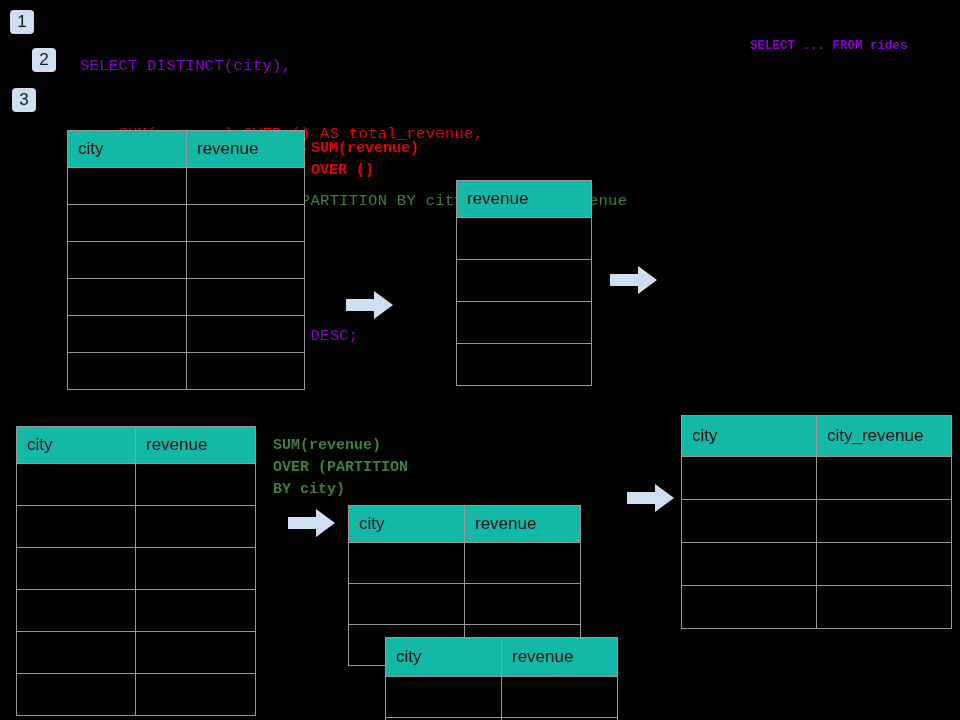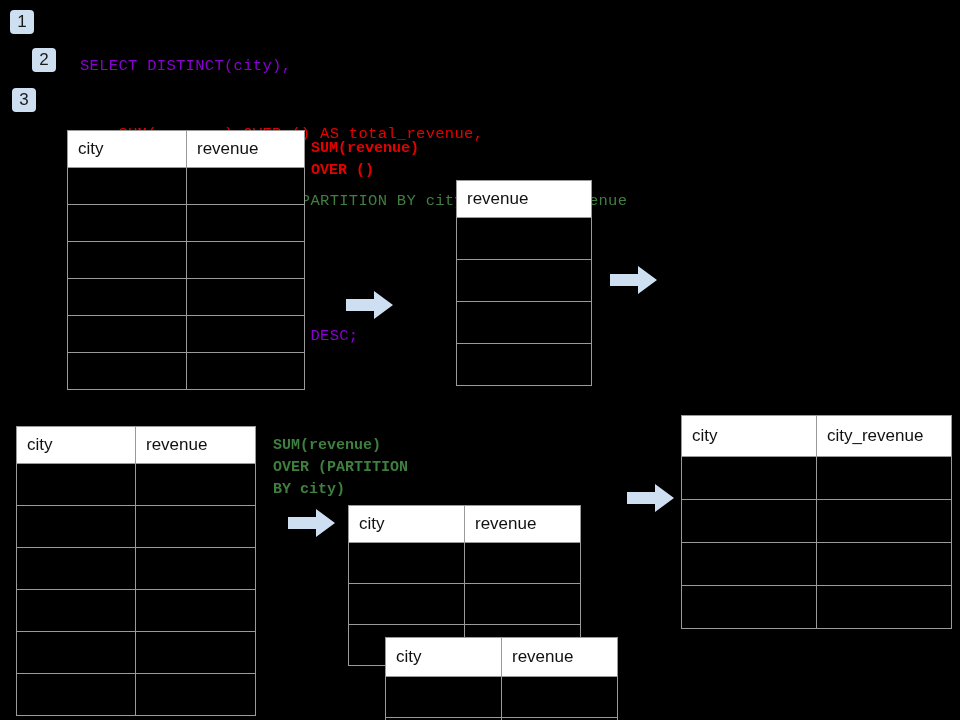--- a/index.html
+++ b/index.html
@@ -76,21 +76,21 @@
     table-layout: fixed;
   }
   .tbl td {
     border: 1px solid #9a9a9a;
     background: #000000;
     padding: 0;
     height: 36px;
   }
   .tbl th {
     border: 1px solid #9a9a9a;
-    background: #ffffff;
+    background: #14b8a6;
     color: #111111;
     font-family: "Liberation Sans", sans-serif;
     font-size: 17px;
     font-weight: normal;
     text-align: left;
     padding: 0 0 0 10px;
     height: 36px;
   }
 
   
@@ -117,20 +117,21 @@
   </div>
 
   <div class="sql-block" style="left:80px; top:10px;">
     <div class="sql-line c-purple">SELECT DISTINCT(city),</div>
     <div class="sql-line c-red">    SUM(revenue) OVER () AS total_revenue,</div>
     <div class="sql-line c-green">    SUM(revenue) OVER (PARTITION BY city) as city_revenue</div>
     <div class="sql-line c-purple">  FROM rides</div>
     <div class="sql-line c-purple">  ORDER by city_revenue DESC;</div>
   </div>
 
+  <div class="side-note" style="left:750px; top:37px;">SELECT ... FROM rides</div>
 
   <div class="annot red" style="left:311px; top:138px;">SUM(revenue)
 OVER ()</div>
 
   <div class="annot green" style="left:273px; top:435px;">SUM(revenue)
 OVER (PARTITION
 BY city)</div>
 
   <table class="tbl" style="left:67px; top:130px; width:237px;">
     <colgroup>

